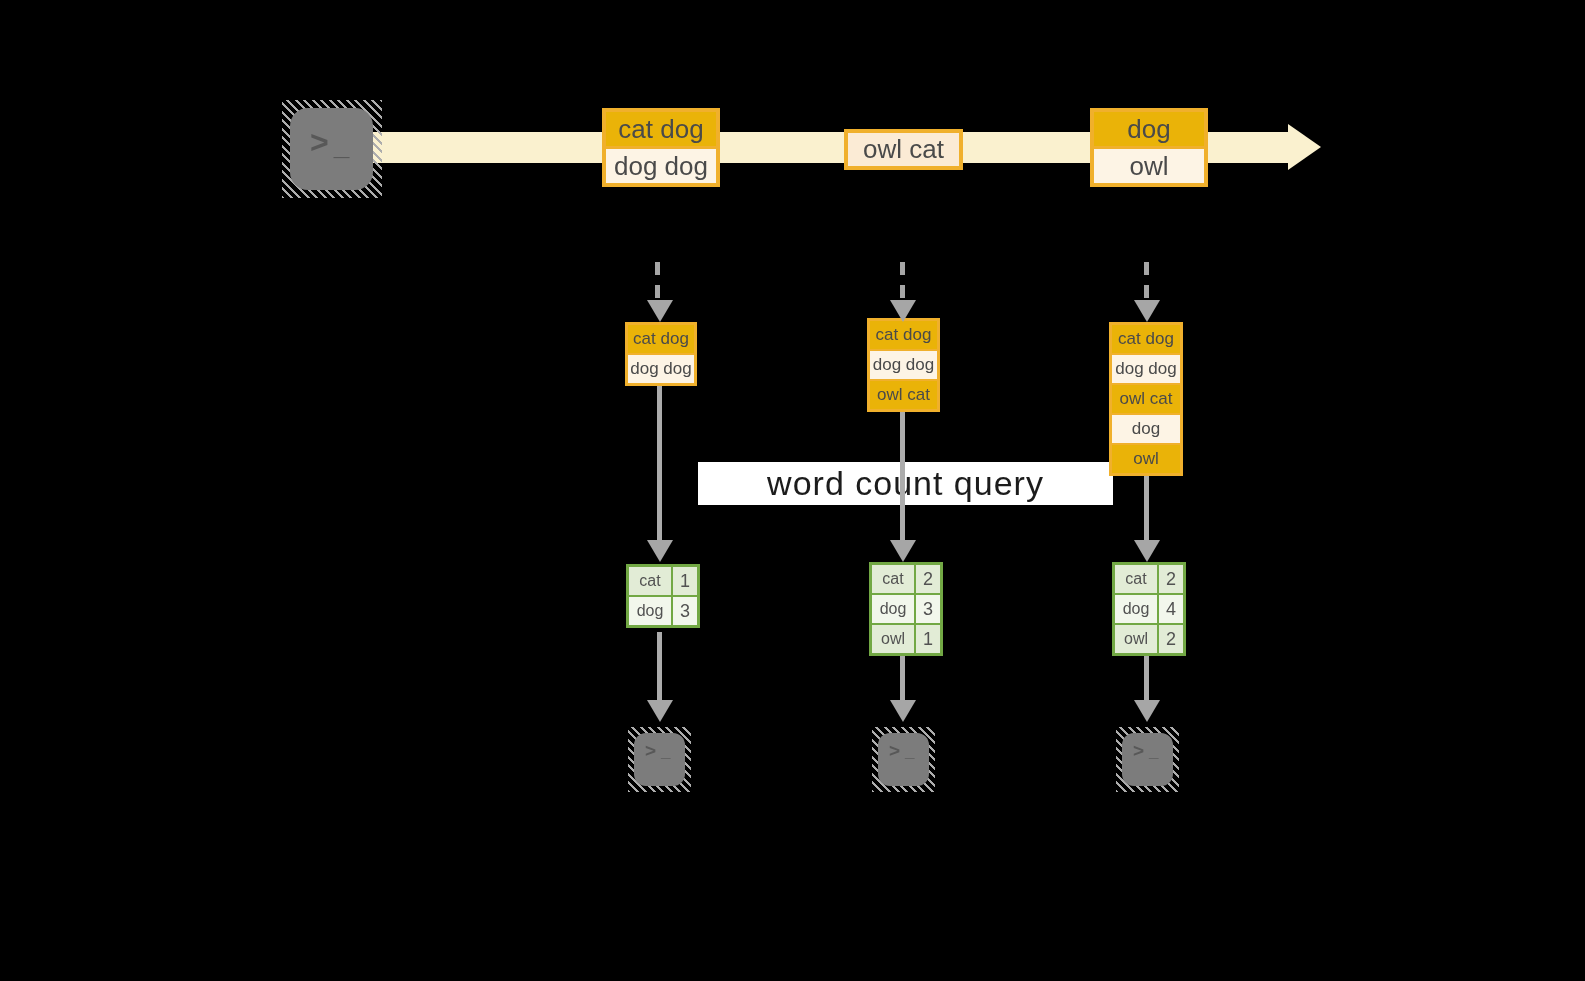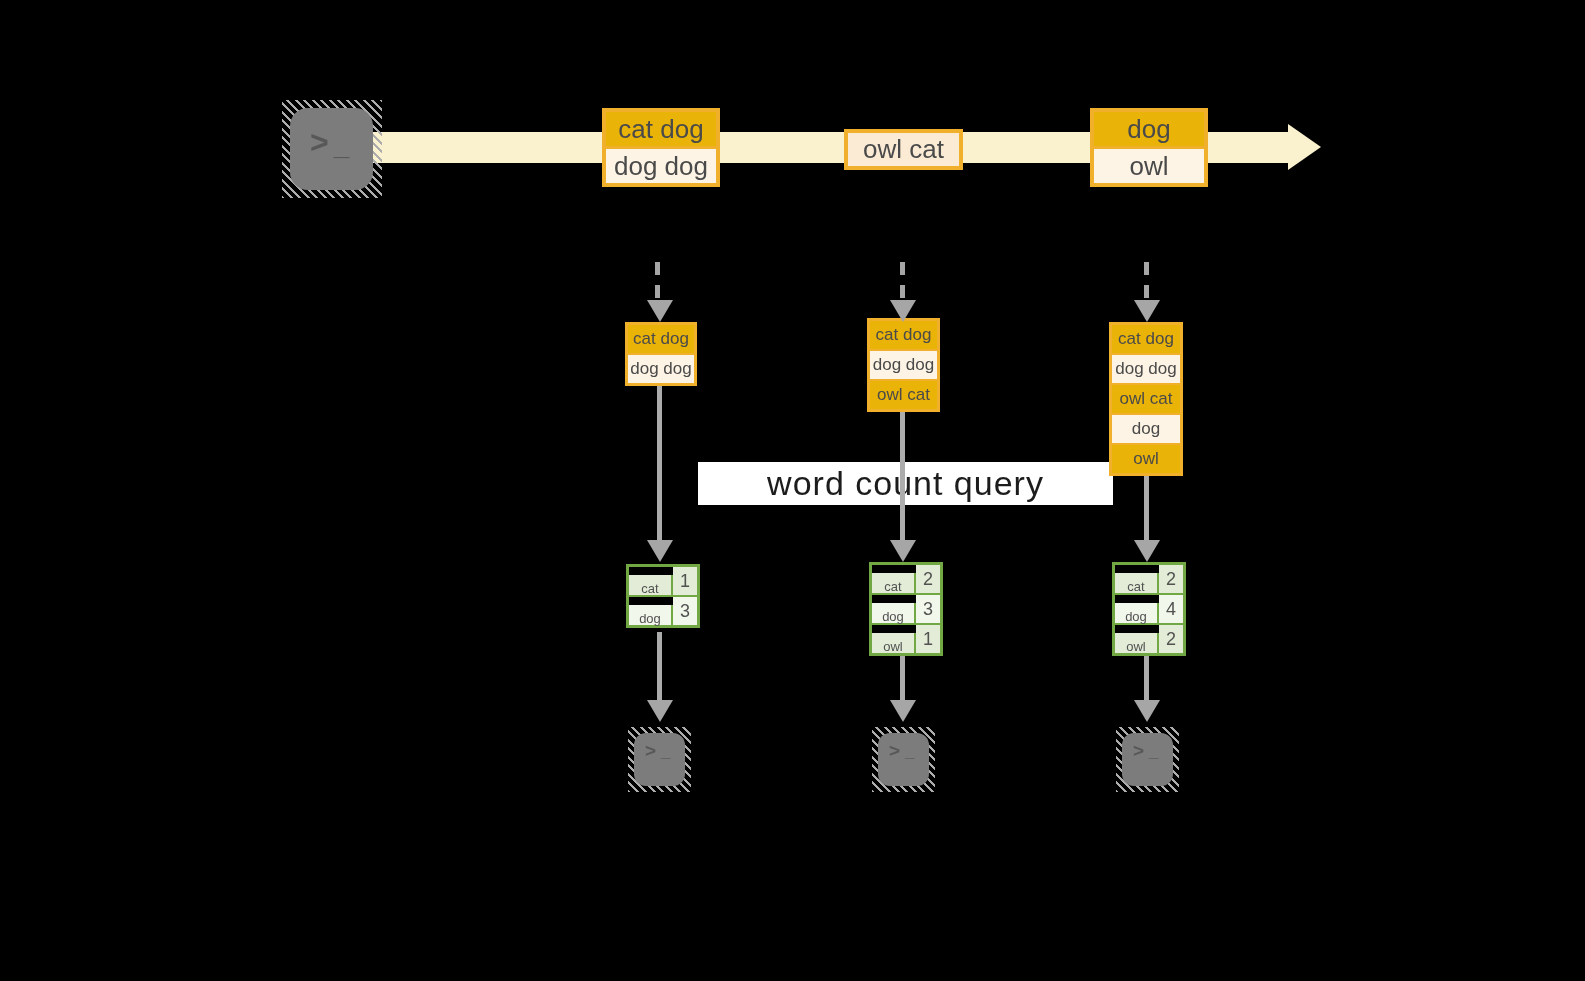--- a/index.html
+++ b/index.html
@@ -31,21 +31,21 @@
   .rec-row + .rec-row{border-top:3px solid #F0B02C;}
   .rec-single .rec-row{height:33px;line-height:33px;}
   
   .state{position:absolute;border:3px solid #F0B02C;z-index:2;}
   .state-row{height:28px;line-height:28px;text-align:center;font-size:17px;color:#4A4A4A;}
   .state-row + .state-row{border-top:2px solid #F0B02C;}
   
   .wc{position:absolute;border:3px solid #72A844;z-index:2;}
   .wc-row{display:flex;height:28px;}
   .wc-row + .wc-row{border-top:2px solid #72A844;}
-  .wc-word{width:42px;line-height:28px;text-align:center;font-size:13px;color:#525252;border-right:2px solid #72A844;margin-top:8px;}
+  .wc-word{width:42px;line-height:28px;text-align:center;font-size:16px;color:#525252;border-right:2px solid #72A844;}
   .wc-num{width:24px;line-height:28px;text-align:center;font-size:18px;color:#525252;}
   
   .f-peach{background:#eab308;}
   .f-cream{background:#FDF4E5;}
   .f-mid{background:#FBEBD5;}
   .g-dark{background:#E2ECD6;}
   .g-light{background:#F2F7EC;}
   
   .dash{position:absolute;width:5px;z-index:2;
     background:repeating-linear-gradient(to bottom,#A6A6A6 0 13px,transparent 13px 23px);}

